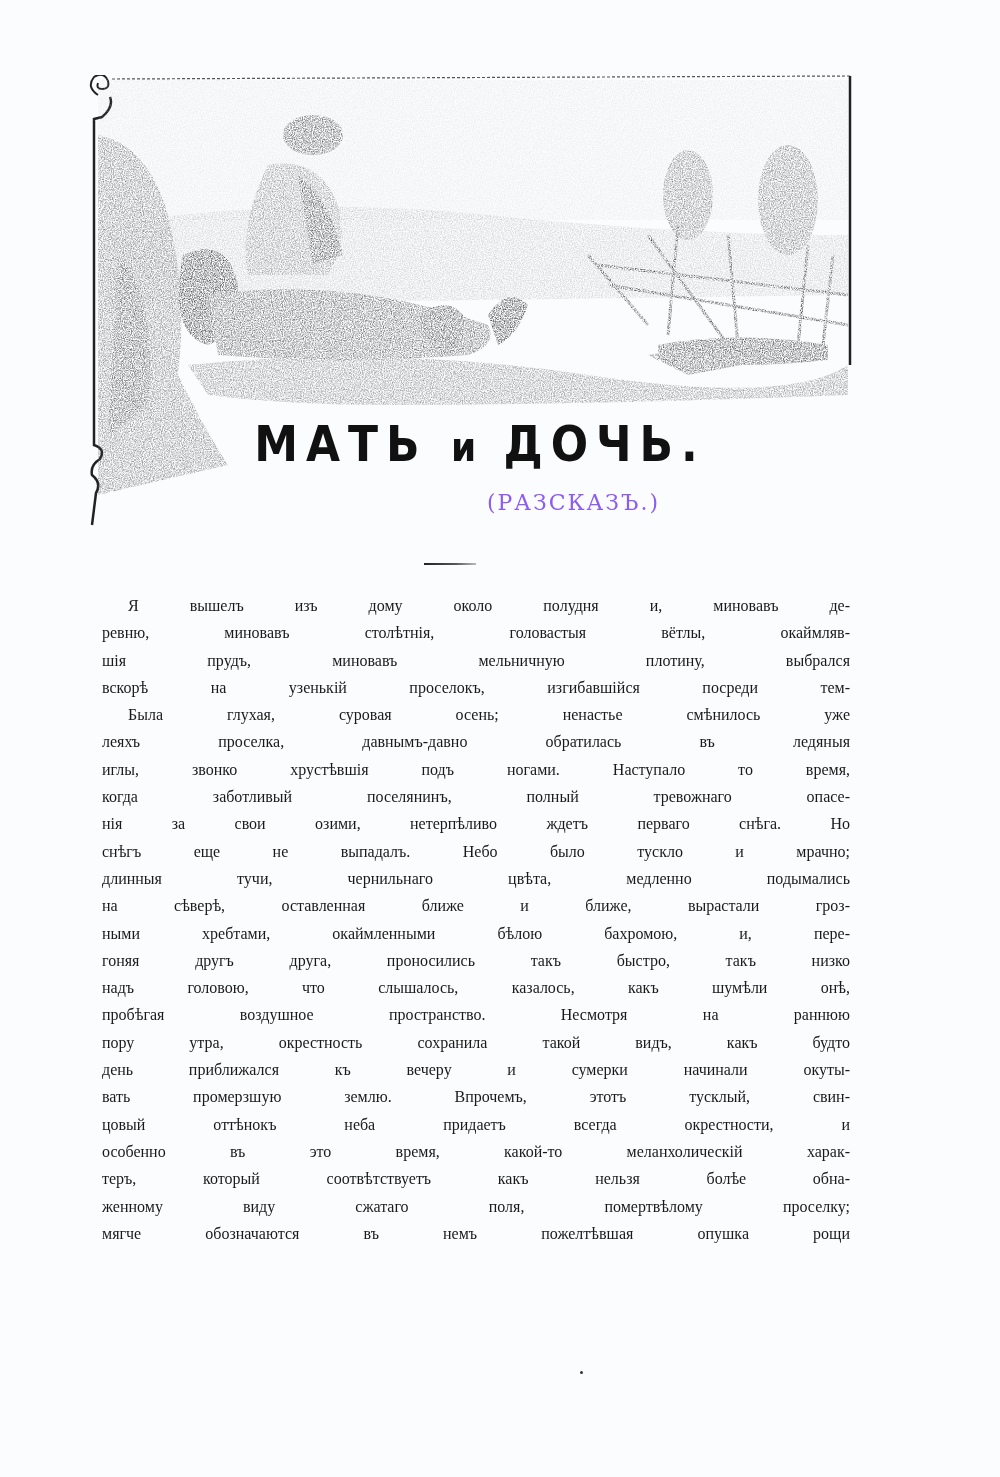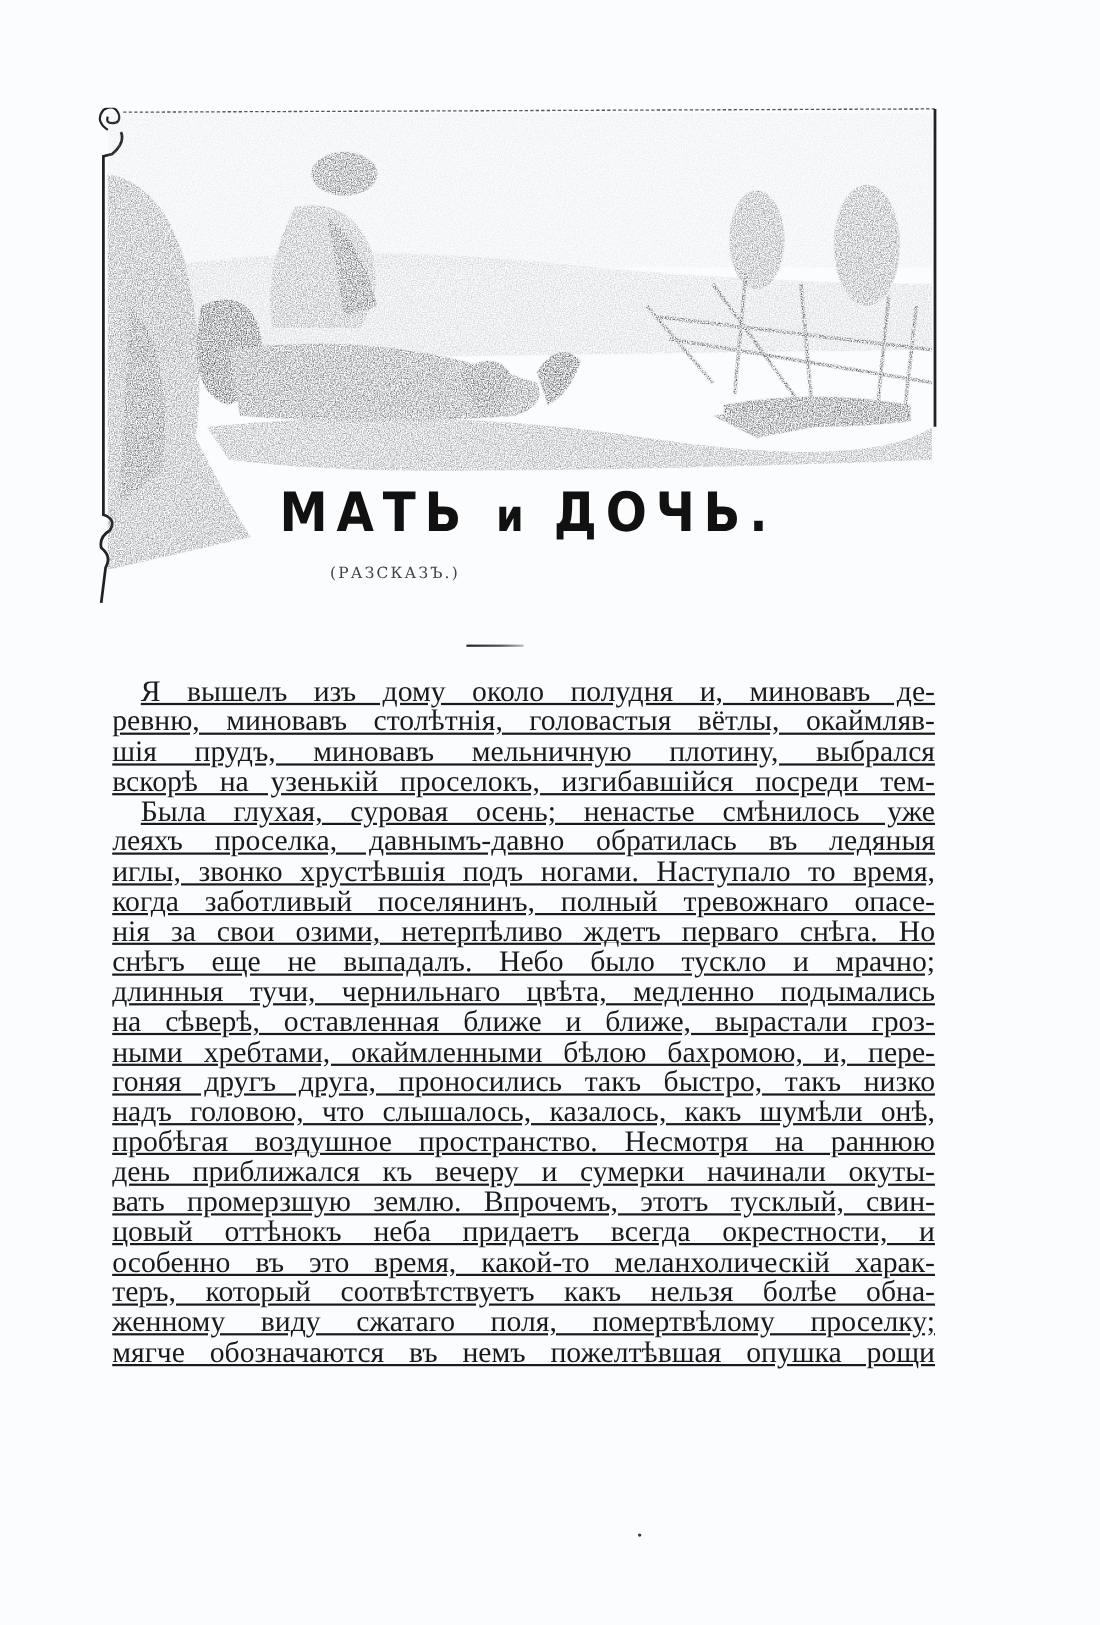--- a/index.html
+++ b/index.html
@@ -4,21 +4,21 @@
 <style>
   html, body { margin: 0; padding: 0; }
   body {
     width: 1000px; height: 1477px;
     background: #fbfcfe;
     position: relative;
     overflow: hidden;
     font-family: "DejaVu Serif", "Liberation Serif", serif;
     color: #141414;
   }
-  .page { position: absolute; inset: 0; margin-top: 23px; }
+  .page { position: absolute; inset: 0; }
 
   
   .illustration {
     position: absolute;
     left: 88px; top: 75px;
     width: 768px; height: 470px;
   }
   .illustration svg { width: 100%; height: 100%; display: block; }
 
   .title {
@@ -32,43 +32,42 @@
     letter-spacing: 8px;
     color: #111;
     transform: scaleY(1.12);
   }
   .title .small { font-size: 36px; letter-spacing: 4px; }
 
   .subtitle {
     position: absolute;
     left: 300px; top: 490px;
     width: 360px;
-    text-align: left;
+    text-align: right;
     font-family: "DejaVu Serif", "Liberation Serif", serif;
-    font-size: 14px;
+    font-size: 22px;
     letter-spacing: 2px;
-    color: #404040;
+    color: #8b5cf6;
   }
 
   .rule {
     position: absolute;
     left: 424px; top: 563px;
     width: 52px; height: 2px;
     background: linear-gradient(90deg, #222 0%, #555 60%, #bbb 100%);
   }
 
   .body-text {
     position: absolute;
     left: 102px; top: 592px;
     width: 748px;
     font-family: "Liberation Serif", "DejaVu Serif", serif;
-    font-size: 27px;
+    font-size: 16px;
     line-height: 27.3px;
     color: #1a1a1a;
-    text-decoration: underline;
   }
   .body-text .line {
     display: block;
     white-space: nowrap;
     text-align: justify;
     text-align-last: justify;
   }
   .body-text .line.last { text-align-last: left; }
   .body-text .line.indent { padding-left: 26px; }
 
@@ -160,20 +159,21 @@
       <span class="line">иглы, звонко хрустѣвшія подъ ногами. Наступало то время,</span>
       <span class="line">когда заботливый поселянинъ, полный тревожнаго опасе-</span>
       <span class="line">нія за свои озими, нетерпѣливо ждетъ перваго снѣга. Но</span>
       <span class="line">снѣгъ еще не выпадалъ. Небо было тускло и мрачно;</span>
       <span class="line">длинныя тучи, чернильнаго цвѣта, медленно подымались</span>
       <span class="line">на сѣверѣ, оставленная ближе и ближе, вырастали гроз-</span>
       <span class="line">ными хребтами, окаймленными бѣлою бахромою, и, пере-</span>
       <span class="line">гоняя другъ друга, проносились такъ быстро, такъ низко</span>
       <span class="line">надъ головою, что слышалось, казалось, какъ шумѣли онѣ,</span>
       <span class="line">пробѣгая воздушное пространство. Несмотря на раннюю</span>
+      <span class="line">пору утра, окрестность сохранила такой видъ, какъ будто</span>
       <span class="line">день приближался къ вечеру и сумерки начинали окуты-</span>
       <span class="line">вать промерзшую землю. Впрочемъ, этотъ тусклый, свин-</span>
       <span class="line">цовый оттѣнокъ неба придаетъ всегда окрестности, и</span>
       <span class="line">особенно въ это время, какой-то меланхолическій харак-</span>
       <span class="line">теръ, который соотвѣтствуетъ какъ нельзя болѣе обна-</span>
       <span class="line">женному виду сжатаго поля, помертвѣлому проселку;</span>
       <span class="line">мягче обозначаются въ немъ пожелтѣвшая опушка рощи</span>
     </div>
   </div>
 

